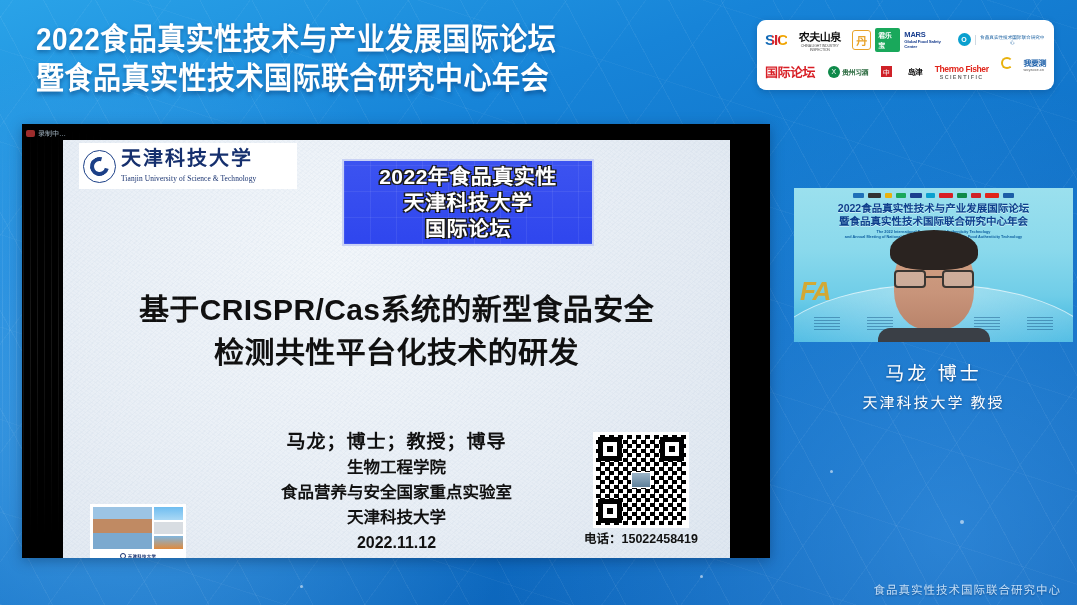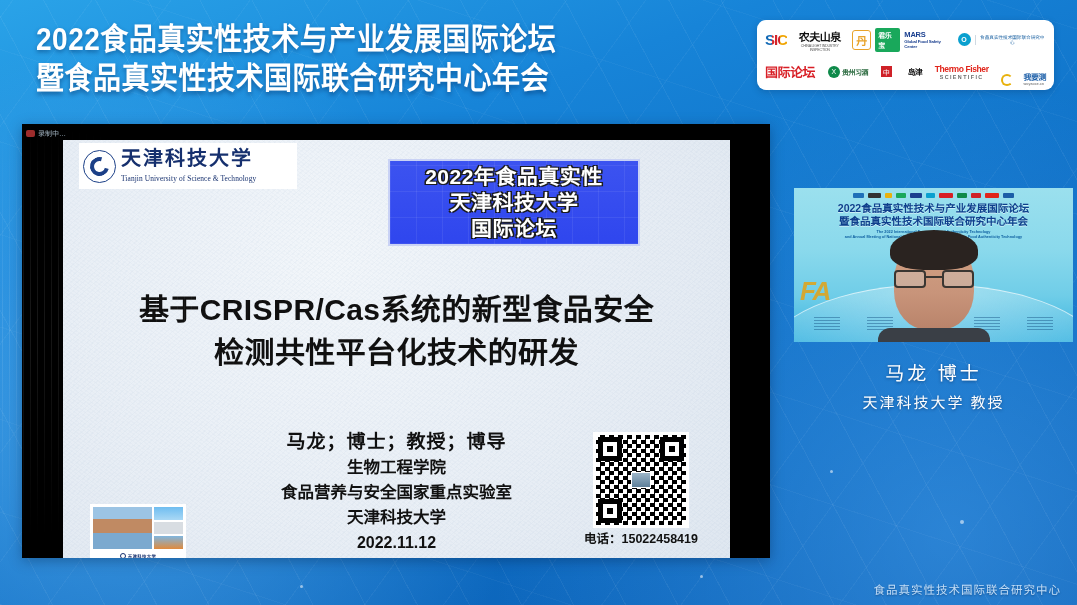--- a/index.html
+++ b/index.html
@@ -82,21 +82,21 @@
   .lg-gray{ font-size:4.6px; color:#2a6ca8; line-height:5px; text-align:center; border-left:1px solid #cfd9e2; padding-left:3px;}
   .lg-nfsq{ color:#d81f26; font-weight:bold; font-size:13px; letter-spacing:-.5px; }
   .lg-gz{ display:flex;align-items:center;gap:2px;}
   .lg-gzc{ width:12px;height:12px;border-radius:50%;background:#0e8a4a;color:#fff;font-size:7px;display:flex;align-items:center;justify-content:center;}
   .lg-gzt{ font-size:7px;font-weight:bold;color:#2b6a3f;letter-spacing:-.5px;}
   .lg-shz{ display:flex;align-items:center;gap:16px;}
   .lg-shzc{ width:11px;height:11px;background:#cf2128;color:#fff;font-size:7px;display:flex;align-items:center;justify-content:center;}
   .lg-shzt{ font-size:8px;font-weight:bold;color:#111;letter-spacing:-1px;}
   .lg-tf{ color:#e1251b; font-weight:bold; font-size:8.5px; letter-spacing:-.4px; text-align:center;}
   .lg-tf small{ display:block;color:#6b6b6b;font-size:5.4px;letter-spacing:1.4px;font-weight:bold;}
-  .lg-wyc{ display:flex;align-items:flex-end;gap:10px;}
+  .lg-wyc{ display:flex;align-items:flex-start;gap:10px;}
   .lg-wycc{ width:12px;height:12px;border-radius:50%;border:2.5px solid #e8b10c;border-right-color:transparent;}
   .lg-wyct{ font-size:8px;font-weight:bold;color:#1b5ea8;letter-spacing:-.5px;}
   .lg-wyct small{ display:block;font-size:3.6px;color:#888;letter-spacing:0;}
 
   
   #stage{
     position:absolute; left:22px; top:124px; width:748px; height:434px;
     background:#000000;
     box-shadow:0 3px 12px rgba(0,25,60,.35);
   }
@@ -137,21 +137,20 @@
   #slide-banner{
     position:absolute; left:279px; top:19px; width:252px; height:87px;
     background:linear-gradient(180deg,#3c53f0 0%,#2f46ee 100%);
     border:2px solid #c9d2f5;
     display:flex; flex-direction:column; align-items:center; justify-content:center;
     gap:1px;
     background-image:
       repeating-linear-gradient(90deg, rgba(255,255,255,.07) 0 1px, transparent 1px 26px),
       repeating-linear-gradient(0deg, rgba(255,255,255,.07) 0 1px, transparent 1px 26px),
       linear-gradient(180deg,#3c53f0 0%,#2f46ee 100%);
-    margin-left: 46px;
   }
   #slide-banner span{
     color:#ffffff; font-weight:bold; font-size:21px; line-height:25px;
     letter-spacing:.5px; white-space:nowrap;
     text-shadow: -1.4px -1.4px 0 #1c1c1c, 1.4px -1.4px 0 #1c1c1c, -1.4px 1.4px 0 #1c1c1c, 1.4px 1.4px 0 #1c1c1c;
   }
 
   
   #slide-heading{
     position:absolute; left:0; top:148px; width:667px; text-align:center;

